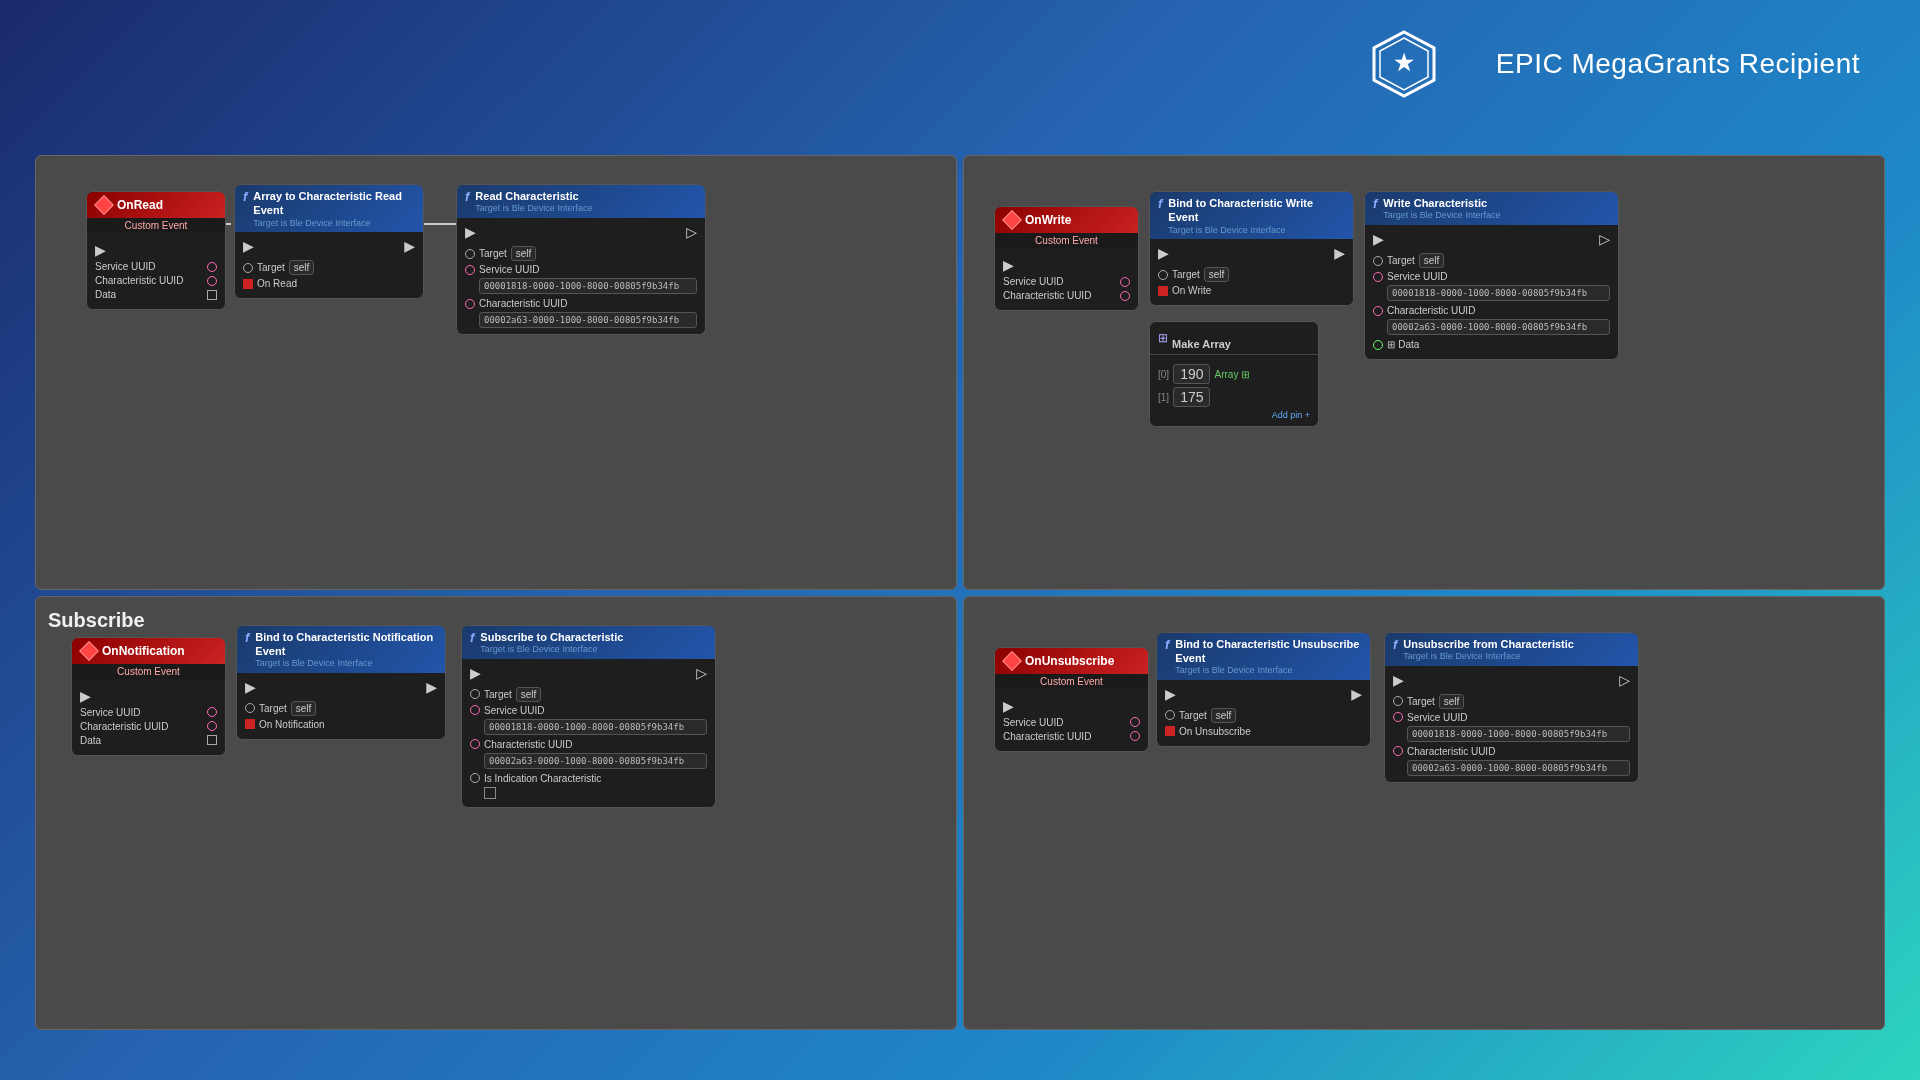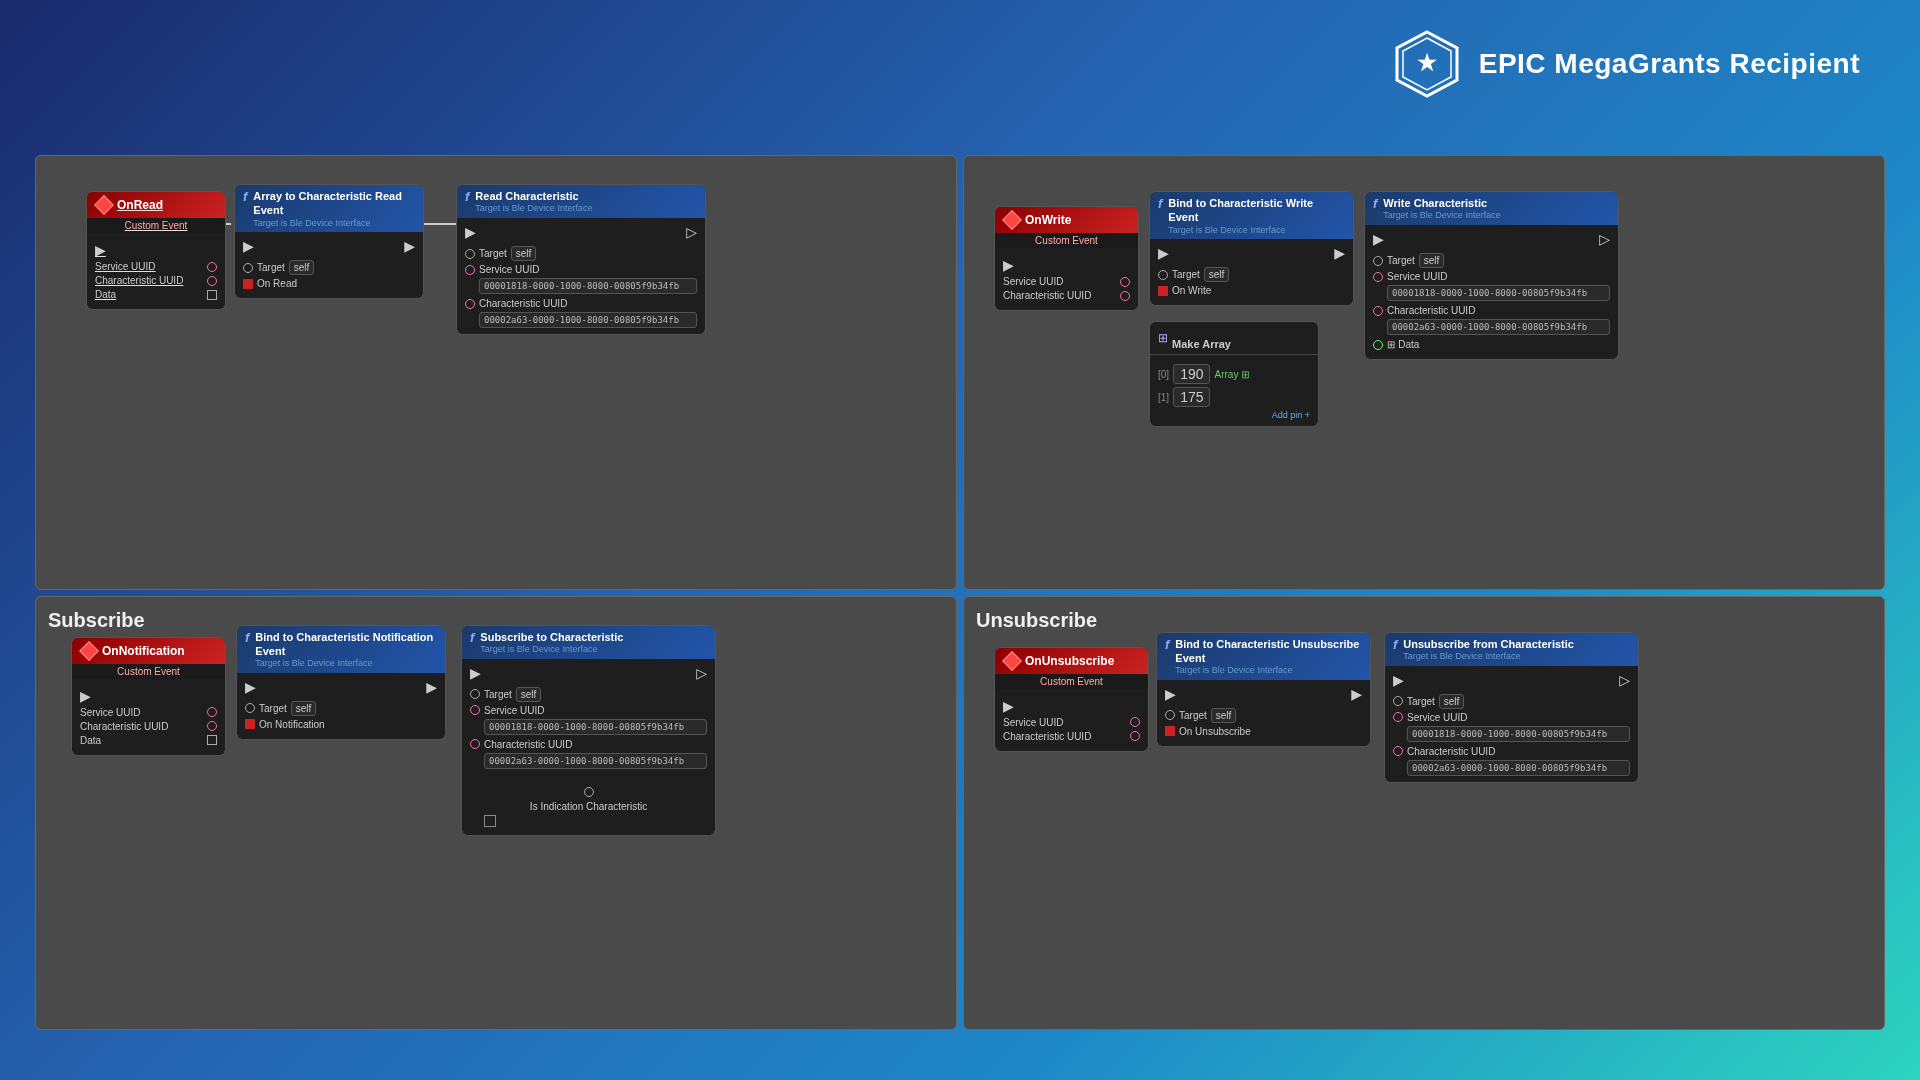--- a/index.html
+++ b/index.html
@@ -24,22 +24,23 @@
     .epic-hexagon {
       width: 72px;
       height: 72px;
       display: flex;
       align-items: center;
       justify-content: center;
     }
     .epic-text {
       color: white;
       font-size: 28px;
-      font-weight: 700;
+      font-weight: 400;
       letter-spacing: 0.5px;
+      margin-left: 40px;
     }
 
     
     .main-container {
       position: absolute;
       top: 155px;
       left: 35px;
       right: 35px;
       bottom: 50px;
       display: grid;
@@ -310,21 +311,21 @@
 <div class="main-container">
 
   <div class="panel">
     <svg class="connections-svg">
 
       <line x1="172" y1="68" x2="195" y2="68" stroke="#ccc" stroke-width="2"></line>
 
       <line x1="382" y1="68" x2="425" y2="68" stroke="#ccc" stroke-width="2"></line>
     </svg>
 
-    <div class="event-node node" style="left:50px; top:35px; width:140px;text-decoration:underline;">
+    <div class="event-node node" style="left:50px; top:35px; width:140px;">
       <div class="event-node-header">
         <span class="diamond"></span>
         <span class="event-node-title">OnRead</span>
       </div>
       <div class="event-node-subtitle">Custom Event</div>
       <div class="event-node-body">
         <div class="event-node-pin">
           <span class="exec-arrow">▶</span>
         </div>
         <div class="event-node-pin">
@@ -576,33 +577,32 @@
         <div class="func-pin-row">
           <span class="pin-circle pink"></span>
           <span>Service UUID</span>
         </div>
         <div class="uuid-field">00001818-0000-1000-8000-00805f9b34fb</div>
         <div class="func-pin-row" style="margin-top:4px;">
           <span class="pin-circle pink"></span>
           <span>Characteristic UUID</span>
         </div>
         <div class="uuid-field">00002a63-0000-1000-8000-00805f9b34fb</div>
-        <div class="func-pin-row" style="margin-top:18px;flex-direction:column;">
+        <div class="func-pin-row" style="margin-top:4px;">
           <span class="pin-circle"></span>
           <span>Is Indication Characteristic</span>
         </div>
         <div style="margin-left:14px; margin-top:2px;">
           <span class="checkbox-small"></span>
         </div>
       </div>
     </div>
   </div>
 
   <div class="panel">
-    <div class="panel-title">Unsubscribe</div>
 
     <div class="event-node node" style="left:30px; top:50px; width:155px;">
       <div class="event-node-header">
         <span class="diamond"></span>
         <span class="event-node-title">OnUnsubscribe</span>
       </div>
       <div class="event-node-subtitle">Custom Event</div>
       <div class="event-node-body">
         <div class="event-node-pin">
           <span class="exec-arrow">▶</span>

